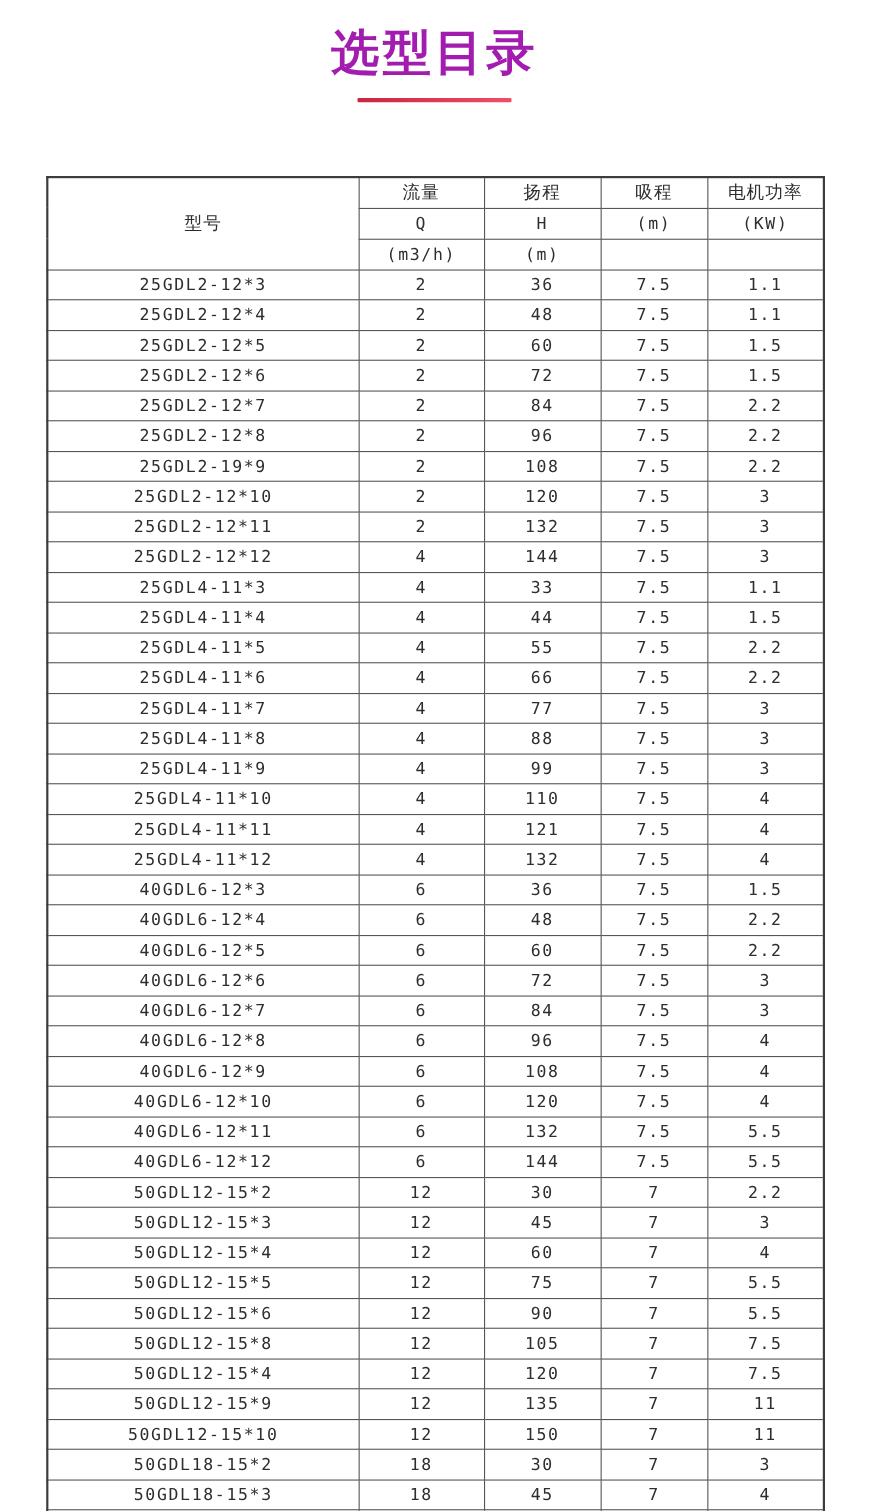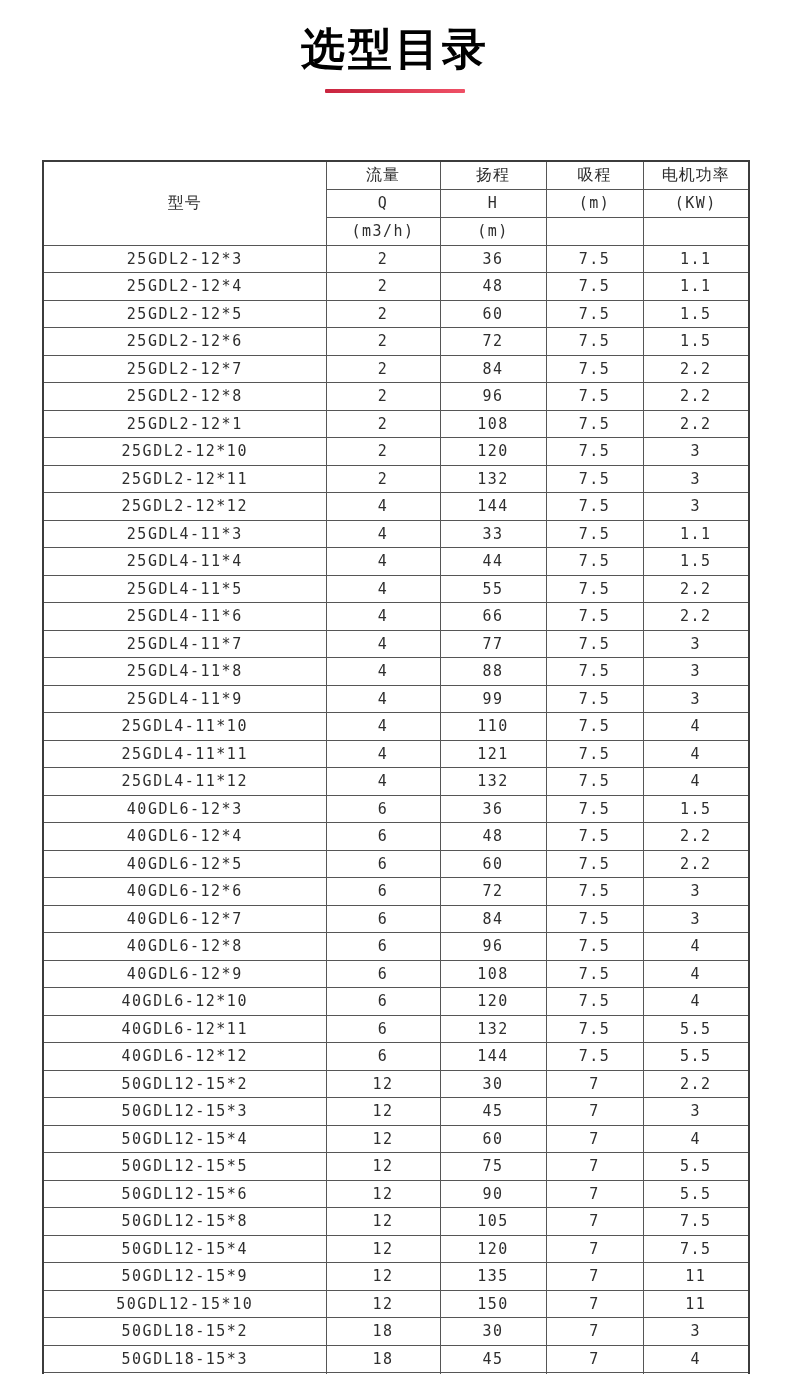--- a/index.html
+++ b/index.html
@@ -12,21 +12,21 @@
     overflow:hidden;
     font-family:"DejaVu Sans Mono","Liberation Sans",sans-serif;
   }
   .page-title {
     margin-top:24px;
     text-align:center;
     font-size:44px;
     line-height:50px;
     font-weight:bold;
     letter-spacing:3px;
-    color:#000000;
+    color:#a21caf;
     font-family:"Liberation Sans","DejaVu Sans",sans-serif;
   }
   .title-underline {
     width:140px;
     height:4px;
     margin:15px auto 0 auto;
     background:linear-gradient(90deg, var(--accent-l,#c9253f), var(--accent-r,#ef5066));
     border-radius:1px;
   }
   .table-wrap {
@@ -137,21 +137,21 @@
             <td>2.2</td>
           </tr>
           <tr class="data-row">
             <td>25GDL2-12*8</td>
             <td>2</td>
             <td>96</td>
             <td>7.5</td>
             <td>2.2</td>
           </tr>
           <tr class="data-row">
-            <td>25GDL2-12*1</td>
+            <td>25GDL2-19*9</td>
             <td>2</td>
             <td>108</td>
             <td>7.5</td>
             <td>2.2</td>
           </tr>
           <tr class="data-row">
             <td>25GDL2-12*10</td>
             <td>2</td>
             <td>120</td>
             <td>7.5</td>

